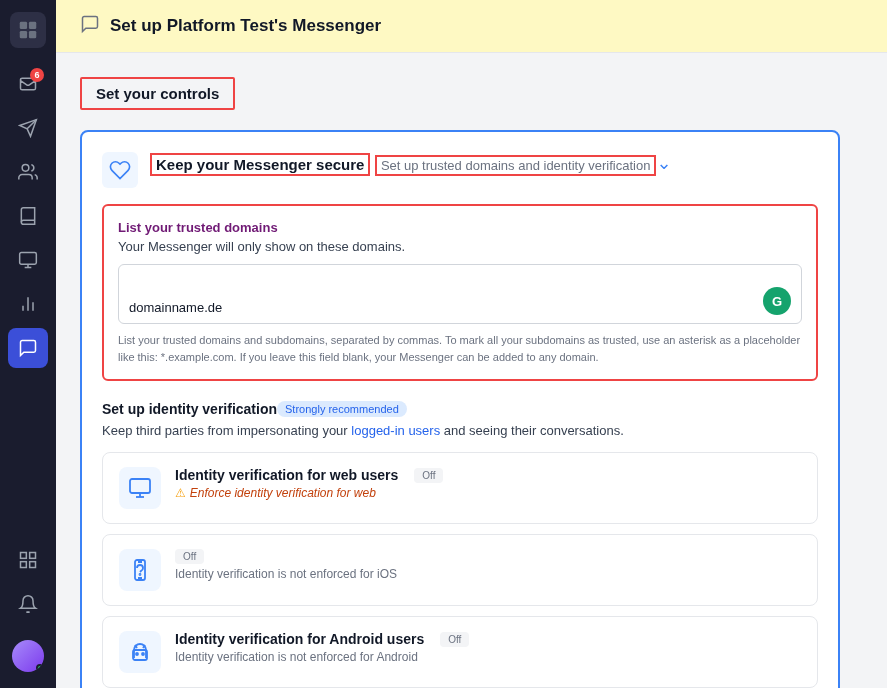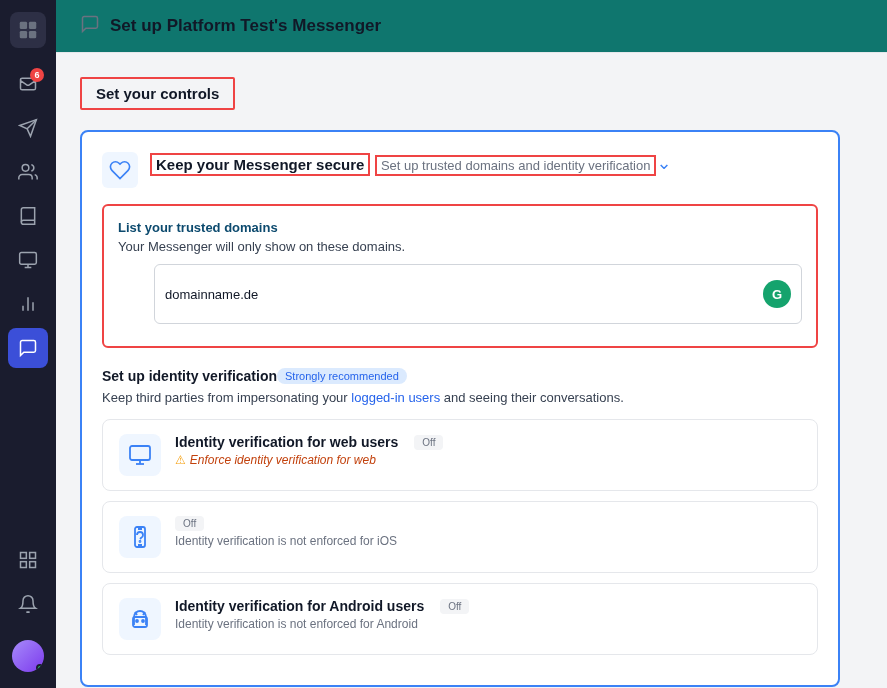--- a/index.html
+++ b/index.html
@@ -66,21 +66,21 @@
 
     
     .main {
       flex: 1;
       background: #f3f4f6;
       overflow-y: auto;
     }
 
     
     .header {
-      background: #0f766e;
+      background: #fef9c3;
       padding: 14px 24px;
       border-bottom: 1px solid #e5e7eb;
       display: flex; align-items: center; gap: 10px;
     }
     .header-icon { color: #6b7280; }
     .header-title { font-size: 17px; color: #111827; }
     .header-title strong { font-weight: 700; }
 
     
     .content { padding: 24px; }
@@ -132,30 +132,29 @@
     .section-subtitle { font-size: 13px; color: #6b7280; margin-top: 3px; border: 2px solid #ef4444; display: inline-block; padding: 1px 4px; }
     .chevron-down { color: #3b82f6; font-size: 18px; cursor: pointer; }
 
     
     .domains-block {
       border: 2px solid #ef4444;
       border-radius: 6px;
       padding: 14px;
       margin-bottom: 20px;
     }
-    .domains-title { font-size: 13px; font-weight: 600; color: #0c4a6e; margin-bottom: 4px; }
+    .domains-title { font-size: 13px; font-weight: 600; color: #701a75; margin-bottom: 4px; }
     .domains-subtitle { font-size: 13px; color: #374151; margin-bottom: 10px; }
     .domains-input-wrap {
       border: 1px solid #d1d5db;
       border-radius: 6px;
-      padding: 15px 10px;
-      display: flex; align-items: center; justify-content: space-between;
+      padding: 8px 10px;
+      display: flex; align-items: flex-end; justify-content: space-between;
       min-height: 60px;
       margin-bottom: 8px;
-      margin-left: 36px;
     }
     .domains-input-text { font-size: 13px; color: #111827; flex: 1; }
     .grammarly-icon {
       width: 28px; height: 28px;
       background: #15a36d;
       border-radius: 50%;
       display: flex; align-items: center; justify-content: center;
       color: white; font-size: 13px; font-weight: bold;
       flex-shrink: 0;
     }
@@ -333,20 +332,21 @@
         <span class="chevron-down">⌄</span>
       </div>
 
       <div class="domains-block">
         <div class="domains-title">List your trusted domains</div>
         <div class="domains-subtitle">Your Messenger will only show on these domains.</div>
         <div class="domains-input-wrap">
           <span class="domains-input-text">domainname.de</span>
           <div class="grammarly-icon">G</div>
         </div>
+        <div class="domains-hint">List your trusted domains and subdomains, separated by commas. To mark all your subdomains as trusted, use an asterisk as a placeholder like this: *.example.com. If you leave this field blank, your Messenger can be added to any domain.</div>
       </div>
 
       <div>
         <div class="identity-header">
           <span class="identity-title">Set up identity verification</span>
           <span class="badge-recommended">Strongly recommended</span>
         </div>
         <div class="identity-subtitle">
           <span>Keep third parties from impersonating your </span><a href="#">logged-in users</a><span> and seeing their conversations.</span>
         </div>

